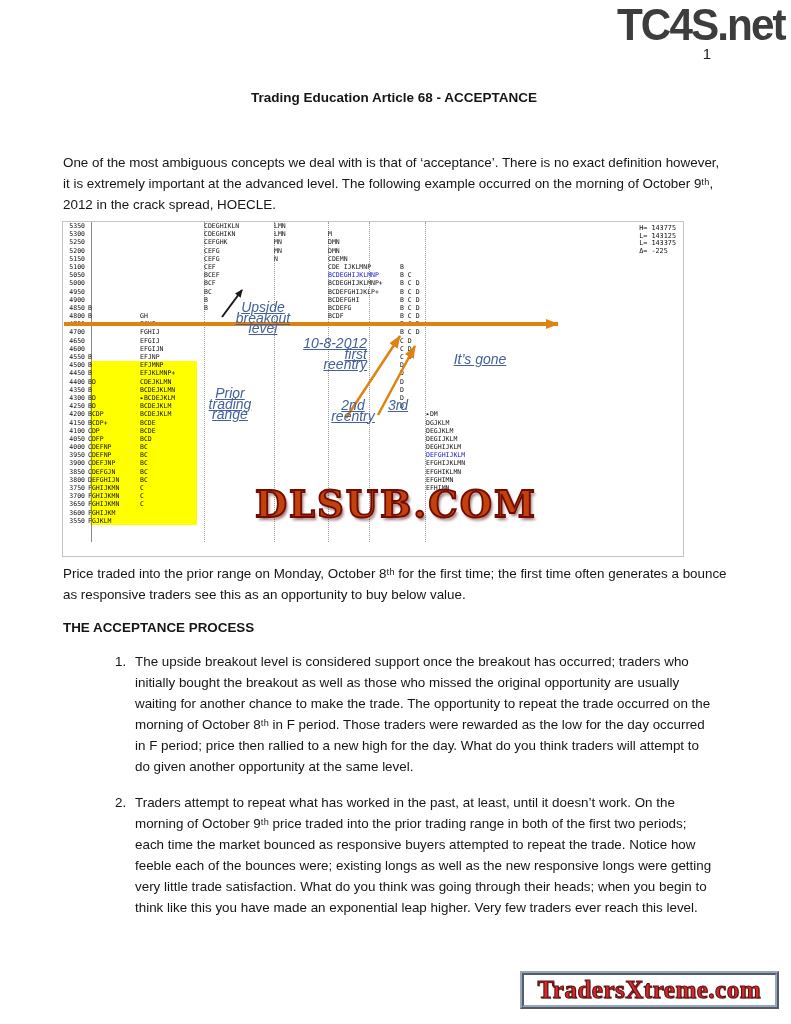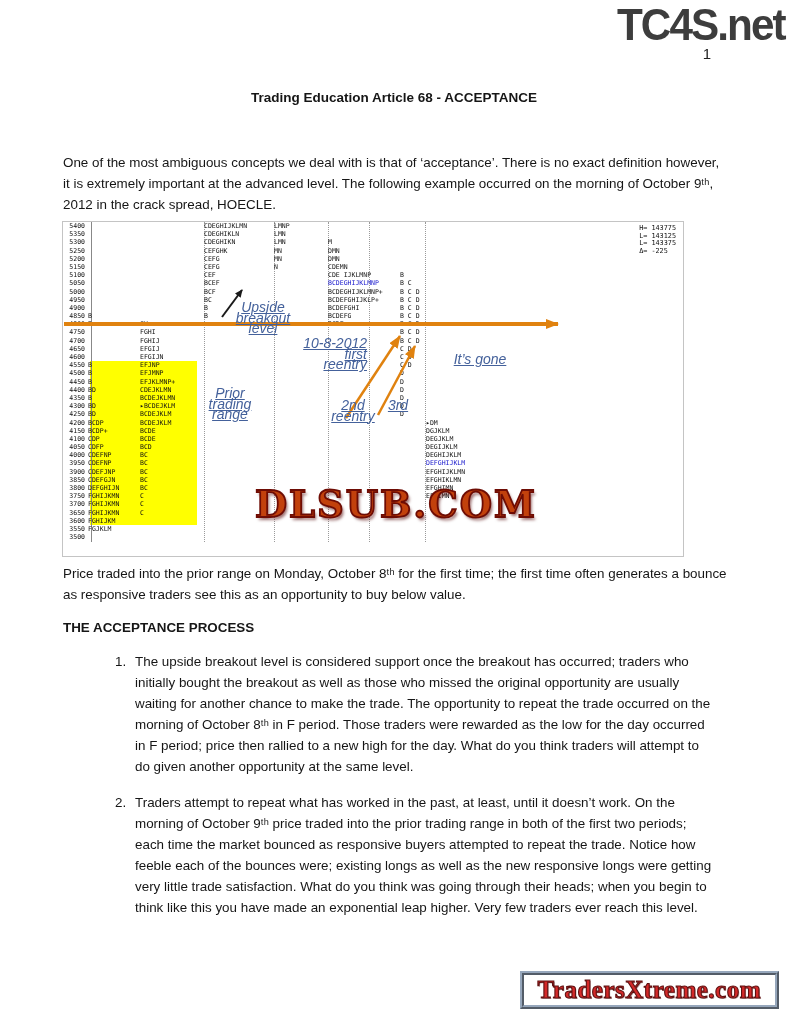--- a/index.html
+++ b/index.html
@@ -97,21 +97,20 @@
 <div class="title">Trading Education Article 68 - ACCEPTANCE</div>
 
 <div class="para para1">One of the most ambiguous concepts we deal with is that of ‘acceptance’. There is no exact definition however, it is extremely important at the advanced level. The following example occurred on the morning of October 9ᵗʰ, 2012 in the crack spread, HOECLE.</div>
 
 <div class="chart">
   <div class="chart-inner">
     <div class="yellow"></div>
     <div class="axline"></div>
 
     <div class="rows">
-        <div class="trow"><span class="pcell">5400</span><span class="cell col0"></span><span class="cell col1"></span><span class="cell col2">CDEGHIJKLMN</span><span class="cell col3">LMNP</span><span class="cell col4"></span><span class="cell col5"></span><span class="cell col6"></span></div>
         <div class="trow"><span class="pcell">5350</span><span class="cell col0"></span><span class="cell col1"></span><span class="cell col2">CDEGHIKLN</span><span class="cell col3">LMN</span><span class="cell col4"></span><span class="cell col5"></span><span class="cell col6"></span></div>
         <div class="trow"><span class="pcell">5300</span><span class="cell col0"></span><span class="cell col1"></span><span class="cell col2">CDEGHIKN</span><span class="cell col3">LMN</span><span class="cell col4">M</span><span class="cell col5"></span><span class="cell col6"></span></div>
         <div class="trow"><span class="pcell">5250</span><span class="cell col0"></span><span class="cell col1"></span><span class="cell col2">CEFGHK</span><span class="cell col3">MN</span><span class="cell col4">DMN</span><span class="cell col5"></span><span class="cell col6"></span></div>
         <div class="trow"><span class="pcell">5200</span><span class="cell col0"></span><span class="cell col1"></span><span class="cell col2">CEFG</span><span class="cell col3">MN</span><span class="cell col4">DMN</span><span class="cell col5"></span><span class="cell col6"></span></div>
         <div class="trow"><span class="pcell">5150</span><span class="cell col0"></span><span class="cell col1"></span><span class="cell col2">CEFG</span><span class="cell col3">N</span><span class="cell col4">CDEMN</span><span class="cell col5"></span><span class="cell col6"></span></div>
         <div class="trow"><span class="pcell">5100</span><span class="cell col0"></span><span class="cell col1"></span><span class="cell col2">CEF</span><span class="cell col3"></span><span class="cell col4">CDE IJKLMNP</span><span class="cell col5">B</span><span class="cell col6"></span></div>
         <div class="trow"><span class="pcell">5050</span><span class="cell col0"></span><span class="cell col1"></span><span class="cell col2">BCEF</span><span class="cell col3"></span><span class="cell col4 blue">BCDEGHIJKLMNP</span><span class="cell col5">B C</span><span class="cell col6"></span></div>
         <div class="trow"><span class="pcell">5000</span><span class="cell col0"></span><span class="cell col1"></span><span class="cell col2">BCF</span><span class="cell col3"></span><span class="cell col4">BCDEGHIJKLMNP+</span><span class="cell col5">B C D</span><span class="cell col6"></span></div>
         <div class="trow"><span class="pcell">4950</span><span class="cell col0"></span><span class="cell col1"></span><span class="cell col2">BC</span><span class="cell col3"></span><span class="cell col4">BCDEFGHIJKLP+</span><span class="cell col5">B C D</span><span class="cell col6"></span></div>
         <div class="trow"><span class="pcell">4900</span><span class="cell col0"></span><span class="cell col1"></span><span class="cell col2">B</span><span class="cell col3"></span><span class="cell col4">BCDEFGHI</span><span class="cell col5">B C D</span><span class="cell col6"></span></div>
@@ -135,21 +134,20 @@
         <div class="trow"><span class="pcell">4000</span><span class="cell col0">CDEFNP</span><span class="cell col1">BC</span><span class="cell col2"></span><span class="cell col3"></span><span class="cell col4"></span><span class="cell col5"></span><span class="cell col6">DEGHIJKLM</span></div>
         <div class="trow"><span class="pcell">3950</span><span class="cell col0">CDEFNP</span><span class="cell col1">BC</span><span class="cell col2"></span><span class="cell col3"></span><span class="cell col4"></span><span class="cell col5"></span><span class="cell col6 blue">DEFGHIJKLM</span></div>
         <div class="trow"><span class="pcell">3900</span><span class="cell col0">CDEFJNP</span><span class="cell col1">BC</span><span class="cell col2"></span><span class="cell col3"></span><span class="cell col4"></span><span class="cell col5"></span><span class="cell col6">EFGHIJKLMN</span></div>
         <div class="trow"><span class="pcell">3850</span><span class="cell col0">CDEFGJN</span><span class="cell col1">BC</span><span class="cell col2"></span><span class="cell col3"></span><span class="cell col4"></span><span class="cell col5"></span><span class="cell col6">EFGHIKLMN</span></div>
         <div class="trow"><span class="pcell">3800</span><span class="cell col0">DEFGHIJN</span><span class="cell col1">BC</span><span class="cell col2"></span><span class="cell col3"></span><span class="cell col4"></span><span class="cell col5"></span><span class="cell col6">EFGHIMN</span></div>
         <div class="trow"><span class="pcell">3750</span><span class="cell col0">FGHIJKMN</span><span class="cell col1">C</span><span class="cell col2"></span><span class="cell col3"></span><span class="cell col4"></span><span class="cell col5"></span><span class="cell col6">EFHIMN</span></div>
         <div class="trow"><span class="pcell">3700</span><span class="cell col0">FGHIJKMN</span><span class="cell col1">C</span><span class="cell col2"></span><span class="cell col3"></span><span class="cell col4"></span><span class="cell col5"></span><span class="cell col6"></span></div>
         <div class="trow"><span class="pcell">3650</span><span class="cell col0">FGHIJKMN</span><span class="cell col1">C</span><span class="cell col2"></span><span class="cell col3"></span><span class="cell col4"></span><span class="cell col5"></span><span class="cell col6"></span></div>
         <div class="trow"><span class="pcell">3600</span><span class="cell col0">FGHIJKM</span><span class="cell col1"></span><span class="cell col2"></span><span class="cell col3"></span><span class="cell col4"></span><span class="cell col5"></span><span class="cell col6"></span></div>
         <div class="trow"><span class="pcell">3550</span><span class="cell col0">FGJKLM</span><span class="cell col1"></span><span class="cell col2"></span><span class="cell col3"></span><span class="cell col4"></span><span class="cell col5"></span><span class="cell col6"></span></div>
-        <div class="trow"><span class="pcell">3500</span><span class="cell col0"></span><span class="cell col1"></span><span class="cell col2"></span><span class="cell col3"></span><span class="cell col4"></span><span class="cell col5"></span><span class="cell col6"></span></div>
       </div>
 
     <div class="stats">
         <div>H= 143775</div>
         <div>L= 143125</div>
         <div>L= 143375</div>
         <div>Δ=  -225</div>
       </div>
 
     <svg class="arrows" width="620" height="334" viewBox="0 0 620 334">

